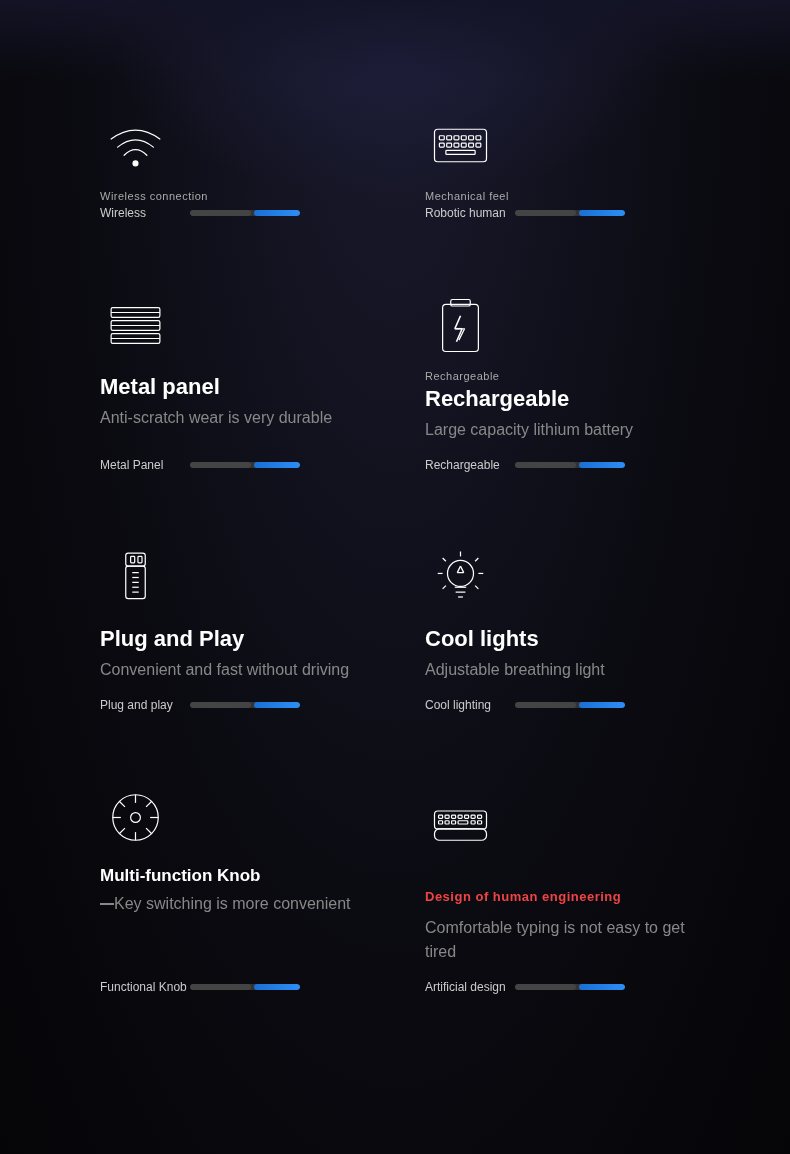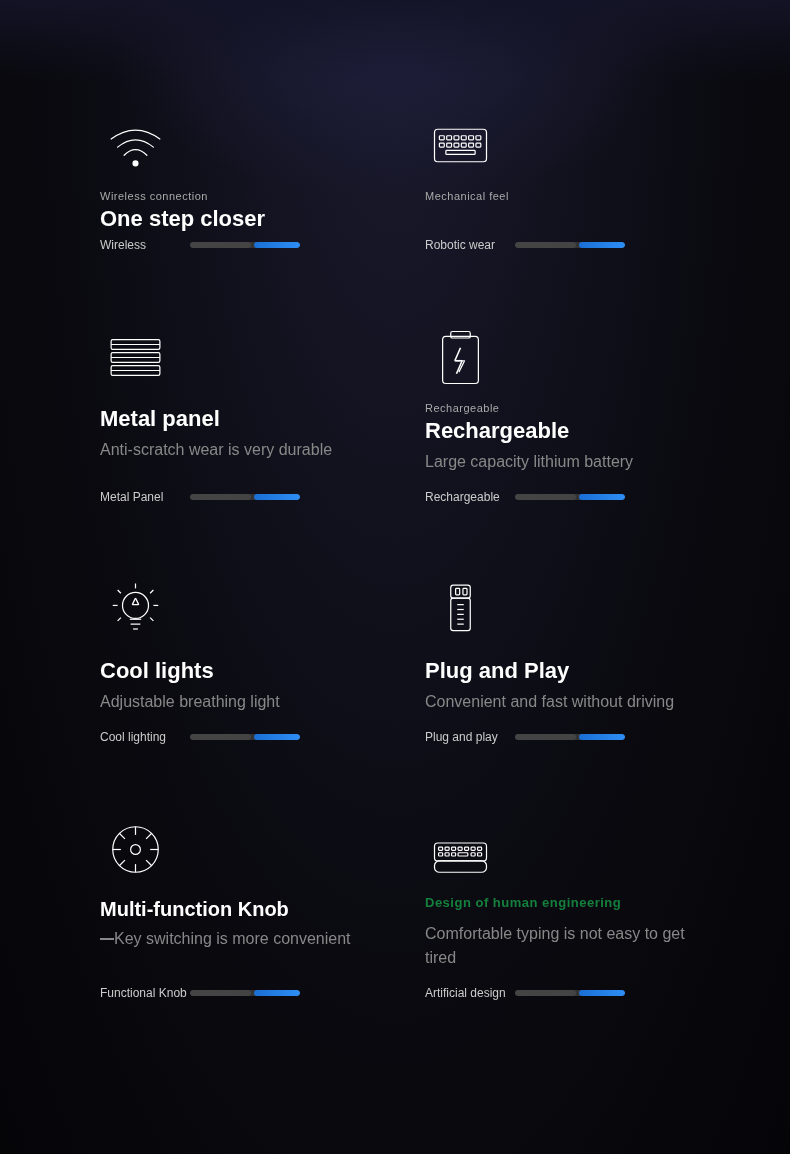--- a/index.html
+++ b/index.html
@@ -141,21 +141,20 @@
   <div class="feature-cell">
     <div class="icon-area">
       <svg viewBox="0 0 80 80">
         <path d="M10,32 Q40,10 70,32" stroke-linecap="round"></path>
         <path d="M18,42 Q40,24 62,42" stroke-linecap="round"></path>
         <path d="M26,52 Q40,38 54,52" stroke-linecap="round"></path>
         <circle cx="40" cy="62" r="3" fill="#fff"></circle>
       </svg>
     </div>
     <div class="feature-title-small">Wireless connection</div>
-    <div class="feature-title-large">One step closer</div>
     <div class="label-bar-row">
       <span class="feature-label">Wireless</span>
       <div class="progress-bar-bg">
         <div class="progress-bar-fill-dark"></div>
         <div class="progress-bar-fill-blue"></div>
       </div>
     </div>
   </div>
 
   <div class="feature-cell">
@@ -172,21 +171,21 @@
         <rect x="23" y="37" width="6" height="5" rx="1"></rect>
         <rect x="32" y="37" width="6" height="5" rx="1"></rect>
         <rect x="41" y="37" width="6" height="5" rx="1"></rect>
         <rect x="50" y="37" width="6" height="5" rx="1"></rect>
         <rect x="59" y="37" width="6" height="5" rx="1"></rect>
         <rect x="22" y="46" width="36" height="5" rx="1"></rect>
       </svg>
     </div>
     <div class="feature-title-small">Mechanical feel</div>
     <div class="label-bar-row">
-      <span class="feature-label">Robotic wear</span>
+      <span class="feature-label">Robotic human</span>
       <div class="progress-bar-bg">
         <div class="progress-bar-fill-dark"></div>
         <div class="progress-bar-fill-blue"></div>
       </div>
     </div>
   </div>
 
   <div class="section-divider"></div>
 
   <div class="feature-cell">
@@ -229,20 +228,46 @@
     <div class="label-bar-row">
       <span class="feature-label">Rechargeable</span>
       <div class="progress-bar-bg">
         <div class="progress-bar-fill-dark"></div>
         <div class="progress-bar-fill-blue"></div>
       </div>
     </div>
   </div>
 
   <div class="section-divider"></div>
+
+  <div class="feature-cell">
+    <div class="icon-area">
+      <svg viewBox="0 0 80 80">
+        <rect x="28" y="10" width="24" height="16" rx="3"></rect>
+        <rect x="34" y="14" width="5" height="8" rx="1"></rect>
+        <rect x="43" y="14" width="5" height="8" rx="1"></rect>
+        <rect x="28" y="26" width="24" height="40" rx="3"></rect>
+        <line x1="36" y1="34" x2="44" y2="34"></line>
+        <line x1="36" y1="40" x2="44" y2="40"></line>
+        <line x1="36" y1="46" x2="44" y2="46"></line>
+        <line x1="36" y1="52" x2="44" y2="52"></line>
+        <line x1="36" y1="58" x2="44" y2="58"></line>
+      </svg>
+    </div>
+    <div class="feature-title-small"></div>
+    <div class="feature-title-large">Plug and Play</div>
+    <div class="feature-desc">Convenient and fast without driving</div>
+    <div class="label-bar-row">
+      <span class="feature-label">Plug and play</span>
+      <div class="progress-bar-bg">
+        <div class="progress-bar-fill-dark"></div>
+        <div class="progress-bar-fill-blue"></div>
+      </div>
+    </div>
+  </div>
 
   <div class="feature-cell">
     <div class="icon-area">
       <svg viewBox="0 0 80 80">
         <circle cx="40" cy="35" r="16"></circle>
         <line x1="40" y1="14" x2="40" y2="8"></line>
         <line x1="58" y1="20" x2="62" y2="16"></line>
         <line x1="62" y1="35" x2="68" y2="35"></line>
         <line x1="58" y1="50" x2="62" y2="54"></line>
         <line x1="22" y1="20" x2="18" y2="16"></line>
@@ -261,65 +286,39 @@
     <div class="feature-desc">Adjustable breathing light</div>
     <div class="label-bar-row">
       <span class="feature-label">Cool lighting</span>
       <div class="progress-bar-bg">
         <div class="progress-bar-fill-dark"></div>
         <div class="progress-bar-fill-blue"></div>
       </div>
     </div>
   </div>
 
-  <div class="feature-cell">
-    <div class="icon-area">
-      <svg viewBox="0 0 80 80">
-        <rect x="28" y="10" width="24" height="16" rx="3"></rect>
-        <rect x="34" y="14" width="5" height="8" rx="1"></rect>
-        <rect x="43" y="14" width="5" height="8" rx="1"></rect>
-        <rect x="28" y="26" width="24" height="40" rx="3"></rect>
-        <line x1="36" y1="34" x2="44" y2="34"></line>
-        <line x1="36" y1="40" x2="44" y2="40"></line>
-        <line x1="36" y1="46" x2="44" y2="46"></line>
-        <line x1="36" y1="52" x2="44" y2="52"></line>
-        <line x1="36" y1="58" x2="44" y2="58"></line>
-      </svg>
-    </div>
-    <div class="feature-title-small"></div>
-    <div class="feature-title-large">Plug and Play</div>
-    <div class="feature-desc">Convenient and fast without driving</div>
-    <div class="label-bar-row">
-      <span class="feature-label">Plug and play</span>
-      <div class="progress-bar-bg">
-        <div class="progress-bar-fill-dark"></div>
-        <div class="progress-bar-fill-blue"></div>
-      </div>
-    </div>
-  </div>
-
   <div class="section-divider"></div>
 
   <div class="feature-cell">
     <div class="icon-area">
       <svg viewBox="0 0 80 80">
         <circle cx="40" cy="40" r="28"></circle>
         <circle cx="40" cy="40" r="6"></circle>
         <line x1="40" y1="12" x2="40" y2="22"></line>
         <line x1="40" y1="58" x2="40" y2="68"></line>
         <line x1="12" y1="40" x2="22" y2="40"></line>
         <line x1="58" y1="40" x2="68" y2="40"></line>
         <line x1="20" y1="20" x2="27" y2="27"></line>
         <line x1="60" y1="20" x2="53" y2="27"></line>
         <line x1="20" y1="60" x2="27" y2="53"></line>
         <line x1="60" y1="60" x2="53" y2="53"></line>
       </svg>
     </div>
     <div class="feature-title-small"></div>
-    <div class="feature-title-large" style="font-size:20px;">Multi-function Knob</div>
+    <div class="feature-title-large" style="font-size:17px;">Multi-function Knob</div>
     <div class="feature-desc" style="display:flex;align-items:center;">
       <span style="display:inline-block;width:14px;height:2px;background:#888;flex-shrink:0;"></span>
       <span>Key switching is more convenient</span>
     </div>
     <div class="label-bar-row">
       <span class="feature-label">Functional Knob</span>
       <div class="progress-bar-bg">
         <div class="progress-bar-fill-dark"></div>
         <div class="progress-bar-fill-blue"></div>
       </div>
@@ -340,21 +339,21 @@
         <rect x="53" y="37" width="5" height="4" rx="1"></rect>
         <rect x="61" y="37" width="5" height="4" rx="1"></rect>
         <rect x="13" y="44" width="5" height="4" rx="1"></rect>
         <rect x="21" y="44" width="5" height="4" rx="1"></rect>
         <rect x="29" y="44" width="5" height="4" rx="1"></rect>
         <rect x="37" y="44" width="12" height="4" rx="1"></rect>
         <rect x="53" y="44" width="5" height="4" rx="1"></rect>
         <rect x="61" y="44" width="5" height="4" rx="1"></rect>
       </svg>
     </div>
-    <div class="feature-title-small" style="font-weight:bold;color:#15803d;font-size:13px;line-height:1.4;">Design of human engineering</div>
+    <div class="feature-title-small" style="font-weight:bold;color:#ef4444;font-size:13px;line-height:1.4;margin-top:26px;">Design of human engineering</div>
     <div class="feature-desc" style="margin-top:6px;">Comfortable typing is not easy to get tired</div>
     <div class="label-bar-row">
       <span class="feature-label">Artificial design</span>
       <div class="progress-bar-bg">
         <div class="progress-bar-fill-dark"></div>
         <div class="progress-bar-fill-blue"></div>
       </div>
     </div>
   </div>
 

